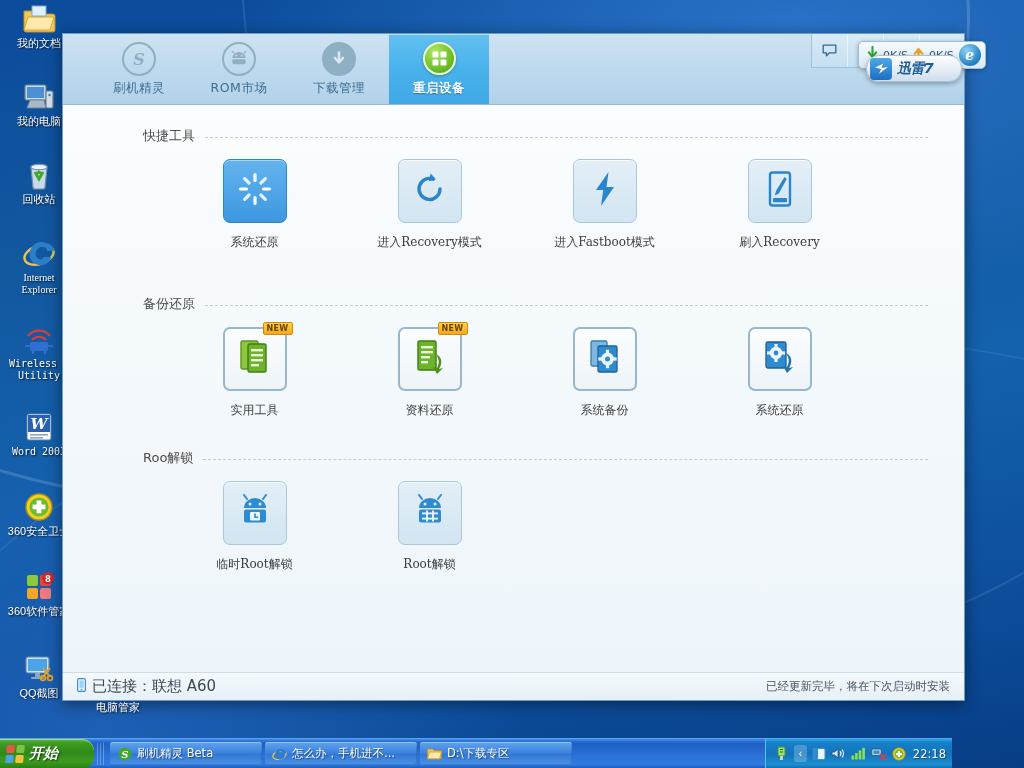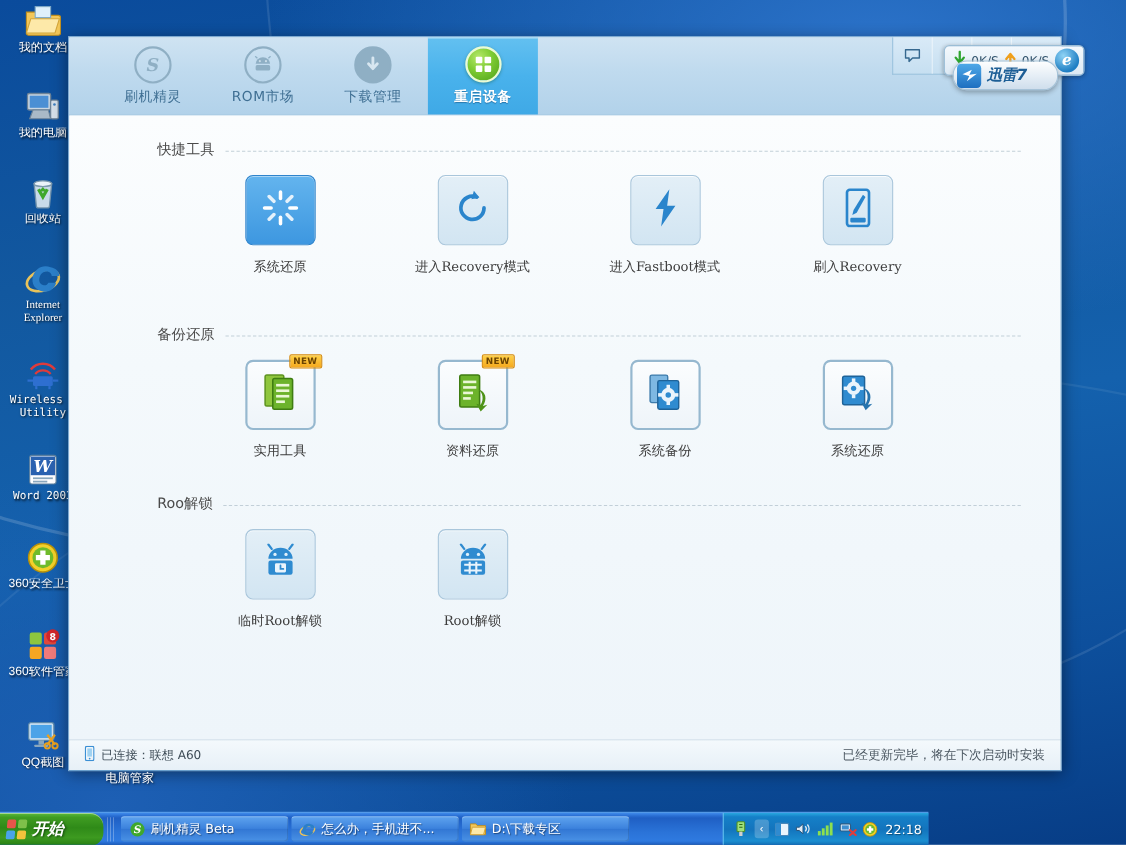--- a/index.html
+++ b/index.html
@@ -89,21 +89,21 @@
   .tile-lbl{margin-top:11px;font-size:12px;color:#3d3d3d;font-family:"DejaVu Serif",serif;
     text-align:center;white-space:nowrap;}
   .new-badge{position:absolute;right:-8px;top:-7px;background:linear-gradient(180deg,#ffd24a 0%,#f5a91e 100%);
     color:#6b4300;font-size:8px;font-weight:bold;letter-spacing:.3px;padding:1px 3px;border-radius:2px;
     border:1px solid #d4890d;font-family:"DejaVu Sans",sans-serif;line-height:9px;}
 
   
   #status-bar{height:28px;background:linear-gradient(180deg,#f4f9fc 0%,#e7f0f7 100%);
     border-top:1px solid #cfdde8;display:flex;align-items:center;justify-content:space-between;
     padding:0 14px;}
-  .st-left{display:flex;align-items:center;gap:6px;font-size:11px;color:#3c4a55;
+  .st-left{display:flex;align-items:center;gap:6px;font-size:15px;color:#3c4a55;
     font-family:"DejaVu Sans",sans-serif;}
   .st-right{font-size:11.5px;color:#4a5660;font-family:"DejaVu Sans",sans-serif;}
 
   
   #thunder-speed{position:absolute;left:858px;top:10px;height:28px;display:flex;align-items:center;gap:5px;
     padding:0 4px 0 8px;border-radius:5px;
     background:linear-gradient(180deg,#f4f9fd 0%,#dce9f4 100%);
     border:1px solid #9bbdd6;box-shadow:0 1px 4px rgba(0,0,0,.3);z-index:40;margin-top:31px;}
   #thunder-speed .spd{font-size:11px;color:#33556e;font-family:"DejaVu Sans",sans-serif;}
   #thunder-speed .ie-round{width:22px;height:22px;border-radius:50%;
@@ -114,21 +114,21 @@
     background:linear-gradient(180deg,#fdfefe 0%,#e4edf5 55%,#cfdeec 100%);
     border:1px solid #a7c3d8;box-shadow:0 2px 5px rgba(0,0,0,.3);
     display:flex;align-items:center;gap:5px;padding-left:3px;z-index:40;}
   #thunder-logo .tmark{width:22px;height:22px;border-radius:4px;
     background:linear-gradient(180deg,#4ea8e8 0%,#1e6fc0 100%);display:flex;align-items:center;
     justify-content:center;color:#fff;font-size:13px;}
   #thunder-logo .tname{font-size:14px;font-weight:bold;font-style:italic;color:#1e5f96;
     font-family:"DejaVu Sans",sans-serif;letter-spacing:-.5px;}
 
   
-  #taskbar{position:absolute;left:0;bottom:0;width:844px;height:30px;
+  #taskbar{position:absolute;left:0;bottom:0;width:952px;height:30px;
     background:linear-gradient(180deg,#3f8beb 0%,#2a6fd4 9%,#1f5fc4 16%,#2a73d8 60%,#2f7ae0 88%,#1c5cbd 100%);
     border-top:1px solid #5ba2f0;display:flex;align-items:center;z-index:60;}
   #start-button{height:30px;min-width:94px;display:flex;align-items:center;gap:5px;padding:0 16px 0 6px;
     background:linear-gradient(180deg,#5cbb3c 0%,#3f9c22 14%,#2f8a18 45%,#3d9a20 75%,#257d12 100%);
     border-radius:0 12px 12px 0;box-shadow:inset 0 1px 0 rgba(255,255,255,.45);cursor:pointer;}
   #start-button .flag{width:18px;height:18px;display:grid;grid-template-columns:1fr 1fr;
     grid-template-rows:1fr 1fr;gap:1.5px;transform:skewX(-6deg);}
   #start-button .flag i{border-radius:1.5px;display:block;}
   #start-button .stext{color:#fff;font-size:14.5px;font-weight:bold;font-style:italic;
     font-family:"DejaVu Sans",sans-serif;text-shadow:1px 1px 2px rgba(0,40,0,.7);}

